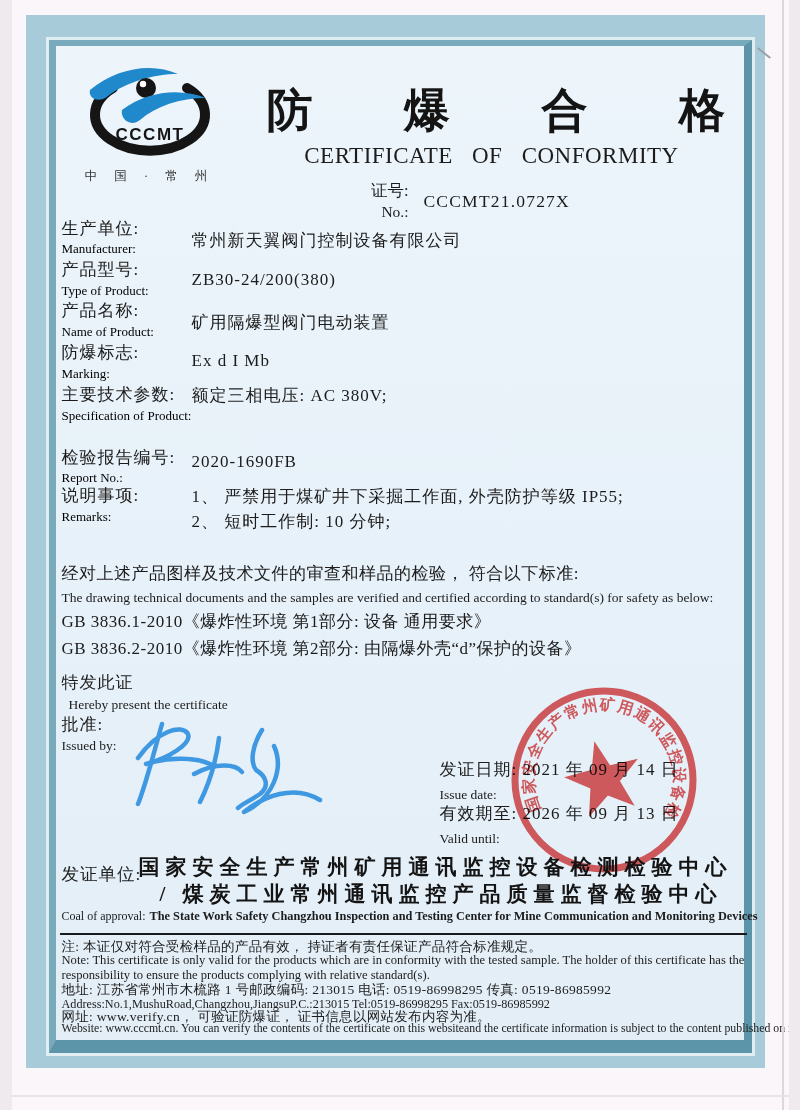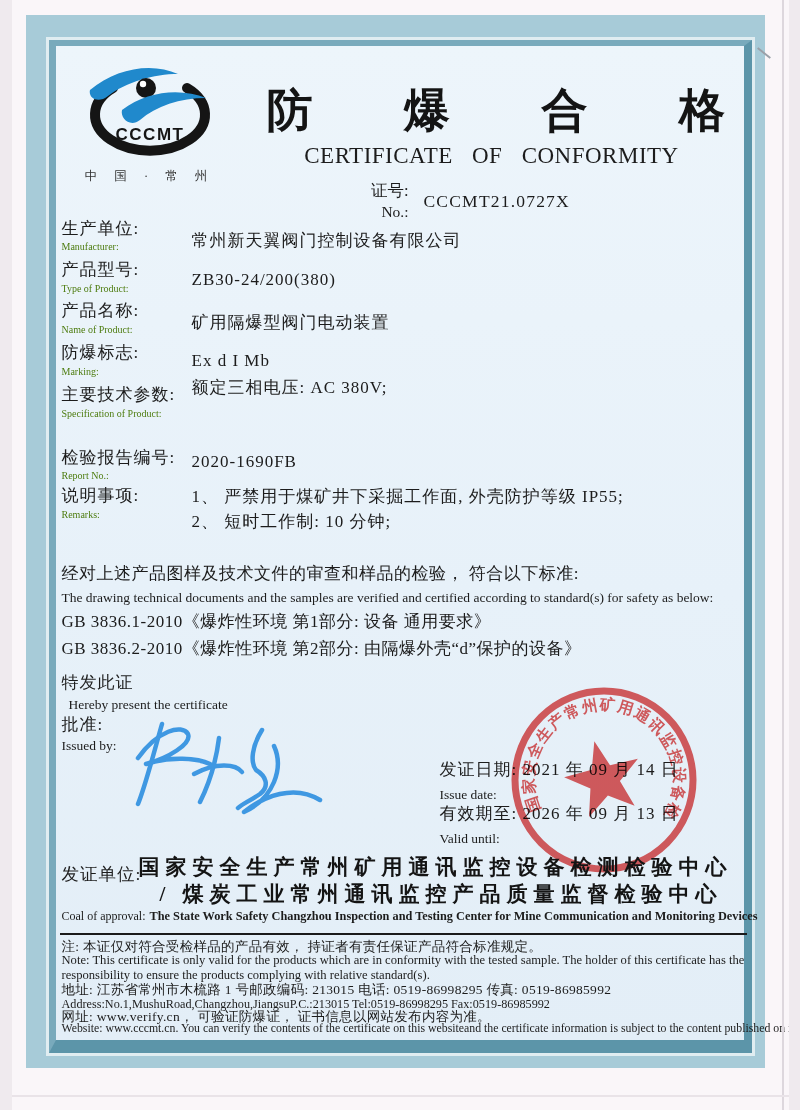--- a/index.html
+++ b/index.html
@@ -15,21 +15,21 @@
   }
   .frame-inner {
     width:100%; height:100%; box-sizing:border-box;
     background:linear-gradient(180deg,#edf5fb 0%,#e7f1f9 55%,#e3eef7 100%);
     border-top:6px solid #79aabc; border-left:7px solid #79aabc;
     border-right:8px solid #5c95a9; border-bottom:13px solid #5c95a9;
     outline:3px solid rgba(255,255,255,.65);
   }
   .abs { position:absolute; }
   .cn-label { font-size:17px; letter-spacing:1px; white-space:nowrap; }
-  .en-label { font-size:10px; color:#4d7c0f; white-space:nowrap; }
+  .en-label { font-size:13px; color:#000000; white-space:nowrap; }
   .val { font-size:17px; letter-spacing:1px; white-space:nowrap; }
   .title-cn {
     left:215px; top:80px; width:530px; text-align:center;
     font-size:46px; font-weight:bold; letter-spacing:40px; text-indent:40px;
     white-space:nowrap; color:#141414;
   }
   .title-en {
     left:200px; top:143px; width:560px; text-align:center;
     font-size:23px; word-spacing:13px; letter-spacing:.5px; white-space:nowrap;
   }
@@ -89,21 +89,21 @@
   <div class="abs cn-label" style="left:50px; top:299px;">产品名称:</div>
   <div class="abs en-label" style="left:50px; top:324px;">Name of Product:</div>
   <div class="abs val" style="left:180px; top:311px;">矿用隔爆型阀门电动装置</div>
 
   <div class="abs cn-label" style="left:50px; top:341px;">防爆标志:</div>
   <div class="abs en-label" style="left:50px; top:366px;">Marking:</div>
   <div class="abs val" style="left:180px; top:351px;">Ex d I Mb</div>
 
   <div class="abs cn-label" style="left:50px; top:383px;">主要技术参数:</div>
   <div class="abs en-label" style="left:50px; top:408px;">Specification of Product:</div>
-  <div class="abs val" style="left:180px; top:376px;">额定三相电压: AC 380V;</div>
+  <div class="abs val" style="left:180px; top:384px;">额定三相电压: AC 380V;</div>
 
   <div class="abs cn-label" style="left:50px; top:446px;">检验报告编号:</div>
   <div class="abs en-label" style="left:50px; top:470px;">Report No.:</div>
   <div class="abs val" style="left:180px; top:452px;">2020-1690FB</div>
 
   <div class="abs cn-label" style="left:50px; top:484px;">说明事项:</div>
   <div class="abs en-label" style="left:50px; top:509px;">Remarks:</div>
   <div class="abs val" style="left:180px; top:485px;">1、 严禁用于煤矿井下采掘工作面, 外壳防护等级 IP55;</div>
   <div class="abs val" style="left:180px; top:510px;">2、 短时工作制: 10 分钟;</div>
 

